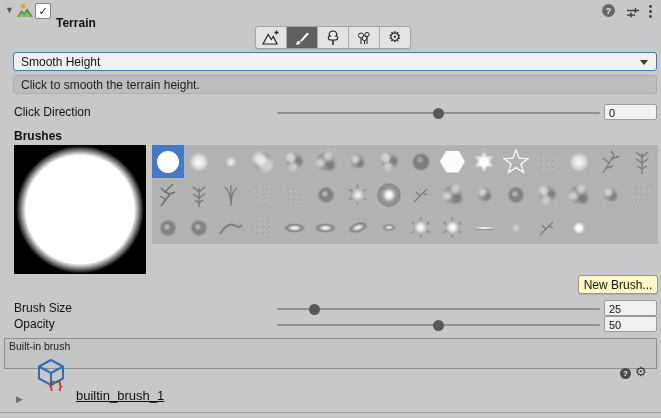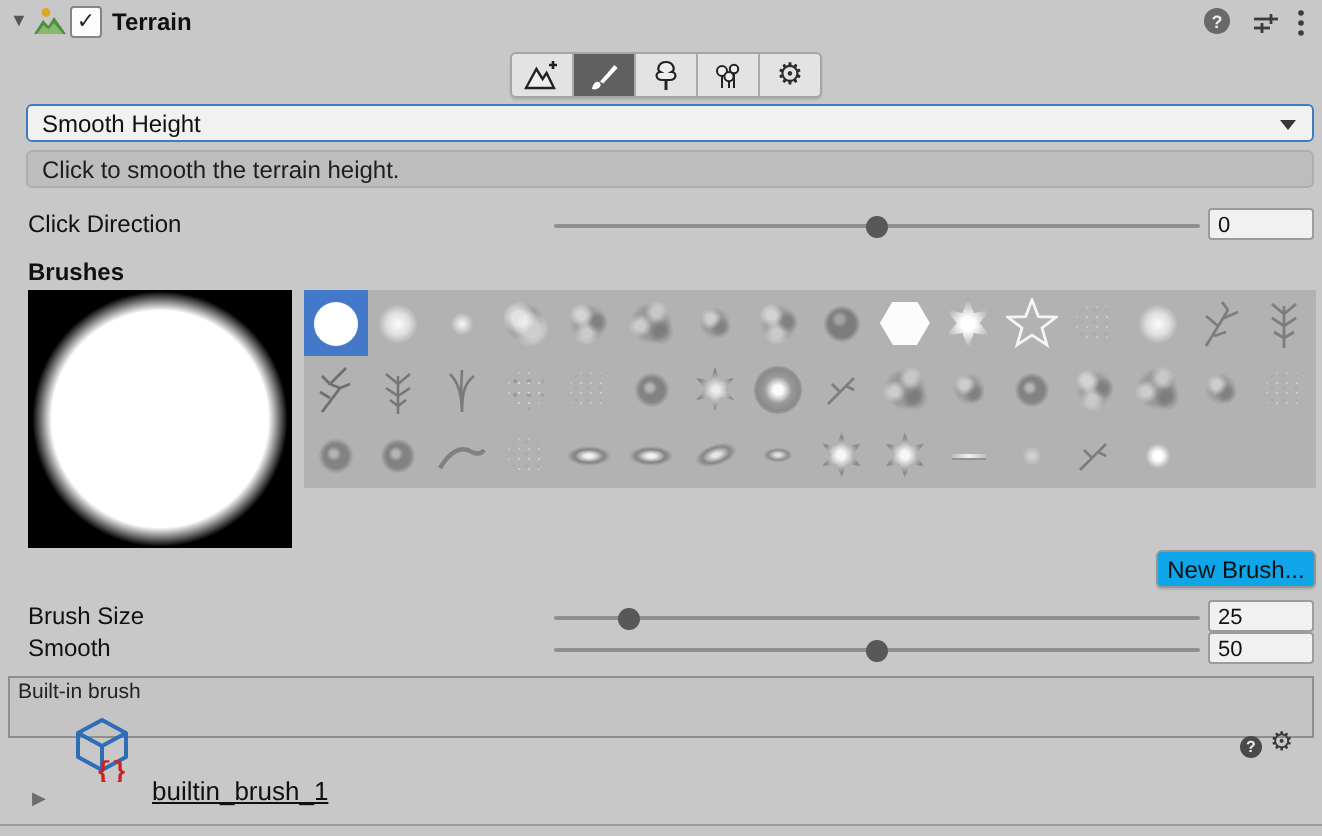--- a/index.html
+++ b/index.html
@@ -5,21 +5,21 @@
   html,body{margin:0;padding:0;background:#888;}
   #app{position:relative;width:661px;height:418px;background:#c8c8c8;
        font-family:"Liberation Sans",sans-serif;color:#101010;overflow:hidden;}
   .abs{position:absolute;}
 
   
   .fold{font-size:9px;color:#555;line-height:10px;cursor:default;}
   #hdr-check{left:35px;top:3px;width:14px;height:14px;background:#fdfdfd;border:1px solid #848484;
              border-radius:2px;display:flex;align-items:center;justify-content:center;
              font-size:11px;color:#262626;line-height:11px;}
-  #hdr-title{left:56px;top:4px;font-weight:bold;font-size:12px;}
+  #hdr-title{left:56px;top:16px;font-weight:bold;font-size:12px;}
   #hdr-help{left:602px;top:4px;width:13px;height:13px;border-radius:50%;background:#696969;
             color:#ececec;font-size:9px;font-weight:bold;display:flex;align-items:center;justify-content:center;}
   #hdr-gear-dots{left:648px;top:4px;}
 
   
   #toolbar{left:255px;top:26px;display:flex;border:1px solid #a5a5a5;border-radius:3px;
            overflow:hidden;background:#e3e3e3;box-shadow:0 1px 1px rgba(0,0,0,.12);}
   .tool-btn{width:30px;height:21px;display:flex;align-items:center;justify-content:center;
             border-right:1px solid #ababab;}
   .tool-btn:last-child{border-right:none;}
@@ -103,21 +103,21 @@
       radial-gradient(ellipse closest-side,rgba(255,255,255,.7) 0 14%,rgba(85,85,85,.48) 55%,transparent 82%);}
   .b-wide-small{width:18px;height:9px;border-radius:50%;background:
       radial-gradient(ellipse closest-side,rgba(255,255,255,.6) 0 15%,rgba(90,90,90,.45) 55%,transparent 82%);}
   .b-burst-dark{width:23px;height:23px;background:
       radial-gradient(circle,rgba(255,255,255,.9) 0 12%,rgba(95,95,95,.5) 55%,transparent 82%);}
   .b-dash{width:17px;height:2px;background:linear-gradient(90deg,rgba(255,255,255,.15),rgba(255,255,255,.85),rgba(255,255,255,.15));
       box-shadow:0 1px 0 rgba(0,0,0,.18);}
   .b-dot-faint{width:14px;height:14px;background:radial-gradient(circle closest-side,rgba(255,255,255,.5),transparent 72%);}
   .b-dot-soft{width:16px;height:16px;background:radial-gradient(circle closest-side,#fff 0 28%,rgba(255,255,255,0) 78%);}
 
-  #new-brush-btn{left:578px;top:275px;width:80px;height:19px;background:#0ea5e9;border:1px solid #979797;
+  #new-brush-btn{left:578px;top:275px;width:80px;height:19px;background:#fef9c3;border:1px solid #979797;
       border-radius:3px;box-sizing:border-box;display:flex;align-items:center;justify-content:center;
       font-size:12px;box-shadow:0 1px 1px rgba(0,0,0,.12);text-align:right;}
 
   
   #builtin-bar{left:4px;top:338px;width:653px;height:31px;background:#c4c4c4;border:1px solid #8e8e8e;
       box-sizing:border-box;font-size:10.5px;color:#222;padding:1px 0 0 4px;}
   #asset-title{left:76px;top:388px;font-size:13px;text-decoration:underline;}
   #asset-help{left:620px;top:368px;width:11px;height:11px;border-radius:50%;background:#4a4a4a;color:#f0f0f0;
       font-size:8px;font-weight:bold;display:flex;align-items:center;justify-content:center;}
   #asset-gear{left:635px;top:365px;font-family:"DejaVu Sans",sans-serif;font-size:13px;color:#3a3a3a;line-height:14px;}
@@ -392,21 +392,21 @@
       <div class="bcell"></div>
     </div>
   <div class="abs" id="new-brush-btn">New Brush...</div>
 
   <div class="abs row-label" style="left:14px;top:301px">Brush Size</div>
   <div class="abs track" style="left:277px;top:308px;width:323px">
     <div class="thumb" style="left: calc(11.5% - 5.5px);"></div>
   </div>
   <div class="abs valfield" style="left:604px;top:300px">25</div>
 
-  <div class="abs row-label" style="left:14px;top:317px">Smooth</div>
+  <div class="abs row-label" style="left:14px;top:317px">Opacity</div>
   <div class="abs track" style="left:277px;top:324px;width:323px">
     <div class="thumb" style="left: calc(50% - 5.5px);"></div>
   </div>
   <div class="abs valfield" style="left:604px;top:316px">50</div>
 
   <div class="abs" id="builtin-bar">Built-in brush</div>
   <div class="abs" style="left:36px;top:358px">
     <svg width="30" height="33" viewBox="0 0 30 33">
       <g fill="none" stroke="#2e6db8" stroke-width="2" stroke-linejoin="round">
         <path d="M15,2 L27,8.5 L15,15 L3,8.5 Z"></path>

